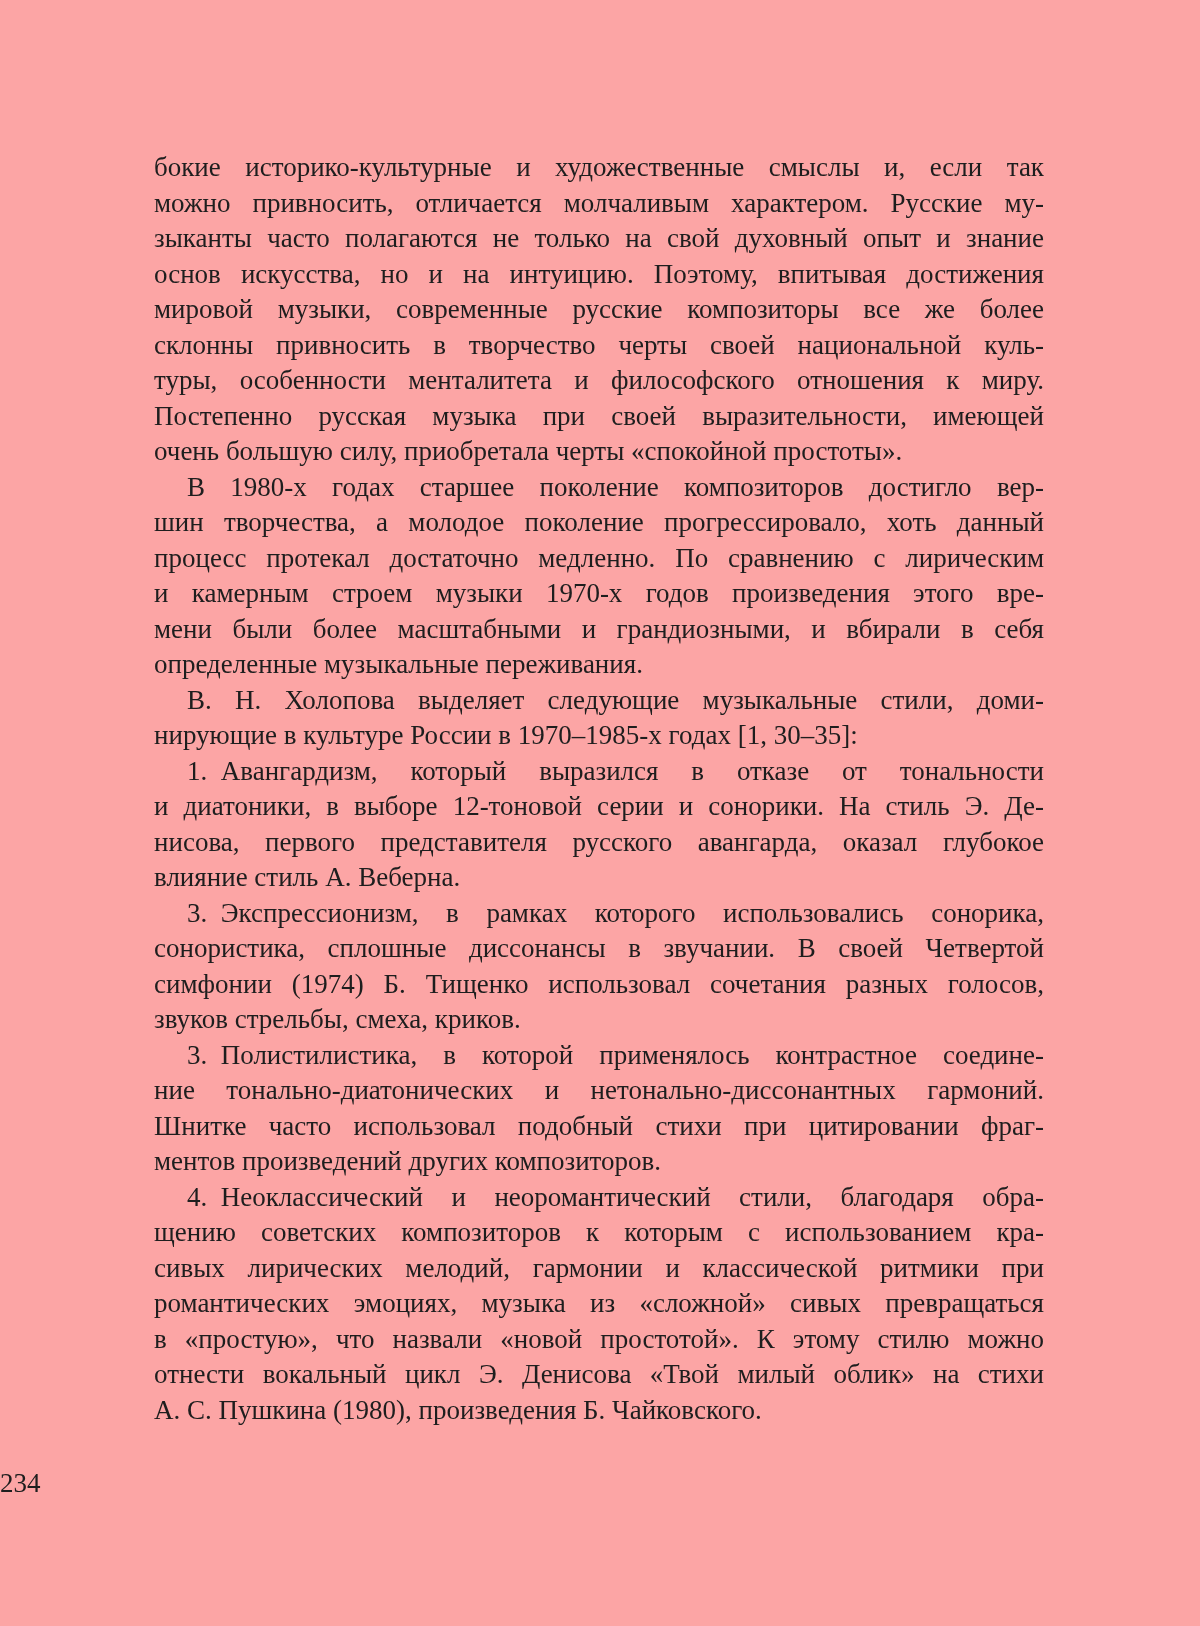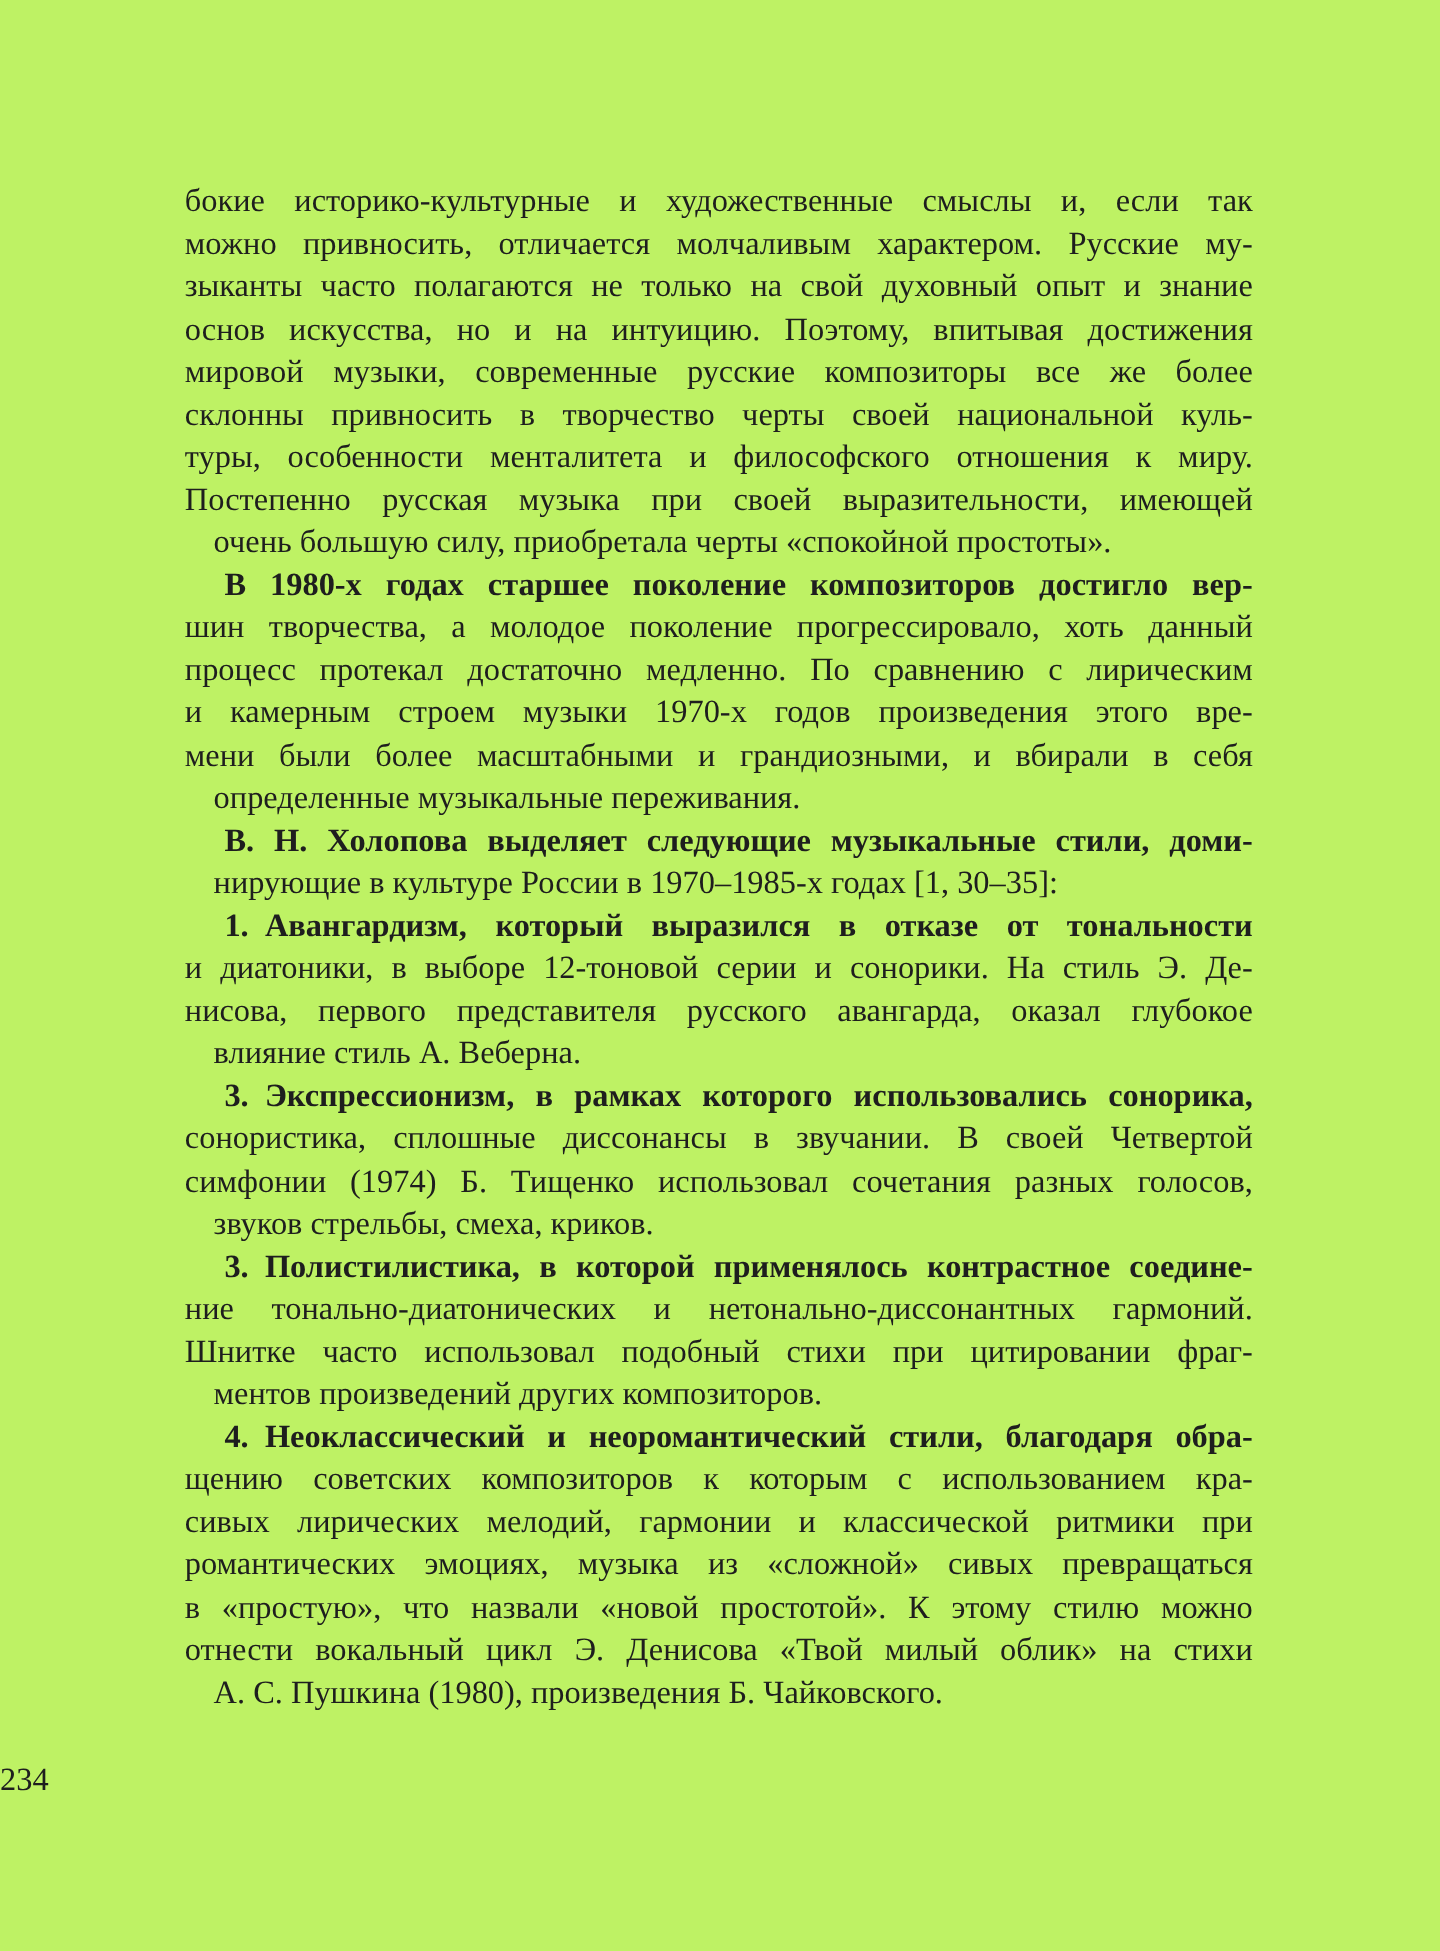--- a/index.html
+++ b/index.html
@@ -6,35 +6,35 @@
   html, body { margin: 0; padding: 0; }
   body {
     width: 1200px; height: 1626px;
     background: #ffffff;
     color: #1e1e1e;
     font-family: "Liberation Serif", "DejaVu Serif", serif;
   }
   .page {
     position: relative;
     width: 1200px; height: 1626px;
-    background: #bef264;
+    background: #fca5a5;
     overflow: hidden;
   }
   .text-block {
     position: absolute;
     left: 154px; top: 150px; width: 890px;
     font-size: 27px;
     line-height: 35.5px;
   }
   .line {
     text-align: justify;
     text-align-last: justify;
   }
-  .para.indent .line.first { text-indent: 33px; font-weight: bold; }
-  .line.last { text-align-last: left; margin-left: 24px; }
+  .para.indent .line.first { text-indent: 33px; }
+  .line.last { text-align-last: left; }
   .it { }
   .page-number {
     position: absolute;
     left: 0; top: 1468px; width: 100%;
     font-size: 27px;
   }
 </style>
 </head>
 <body>
 

